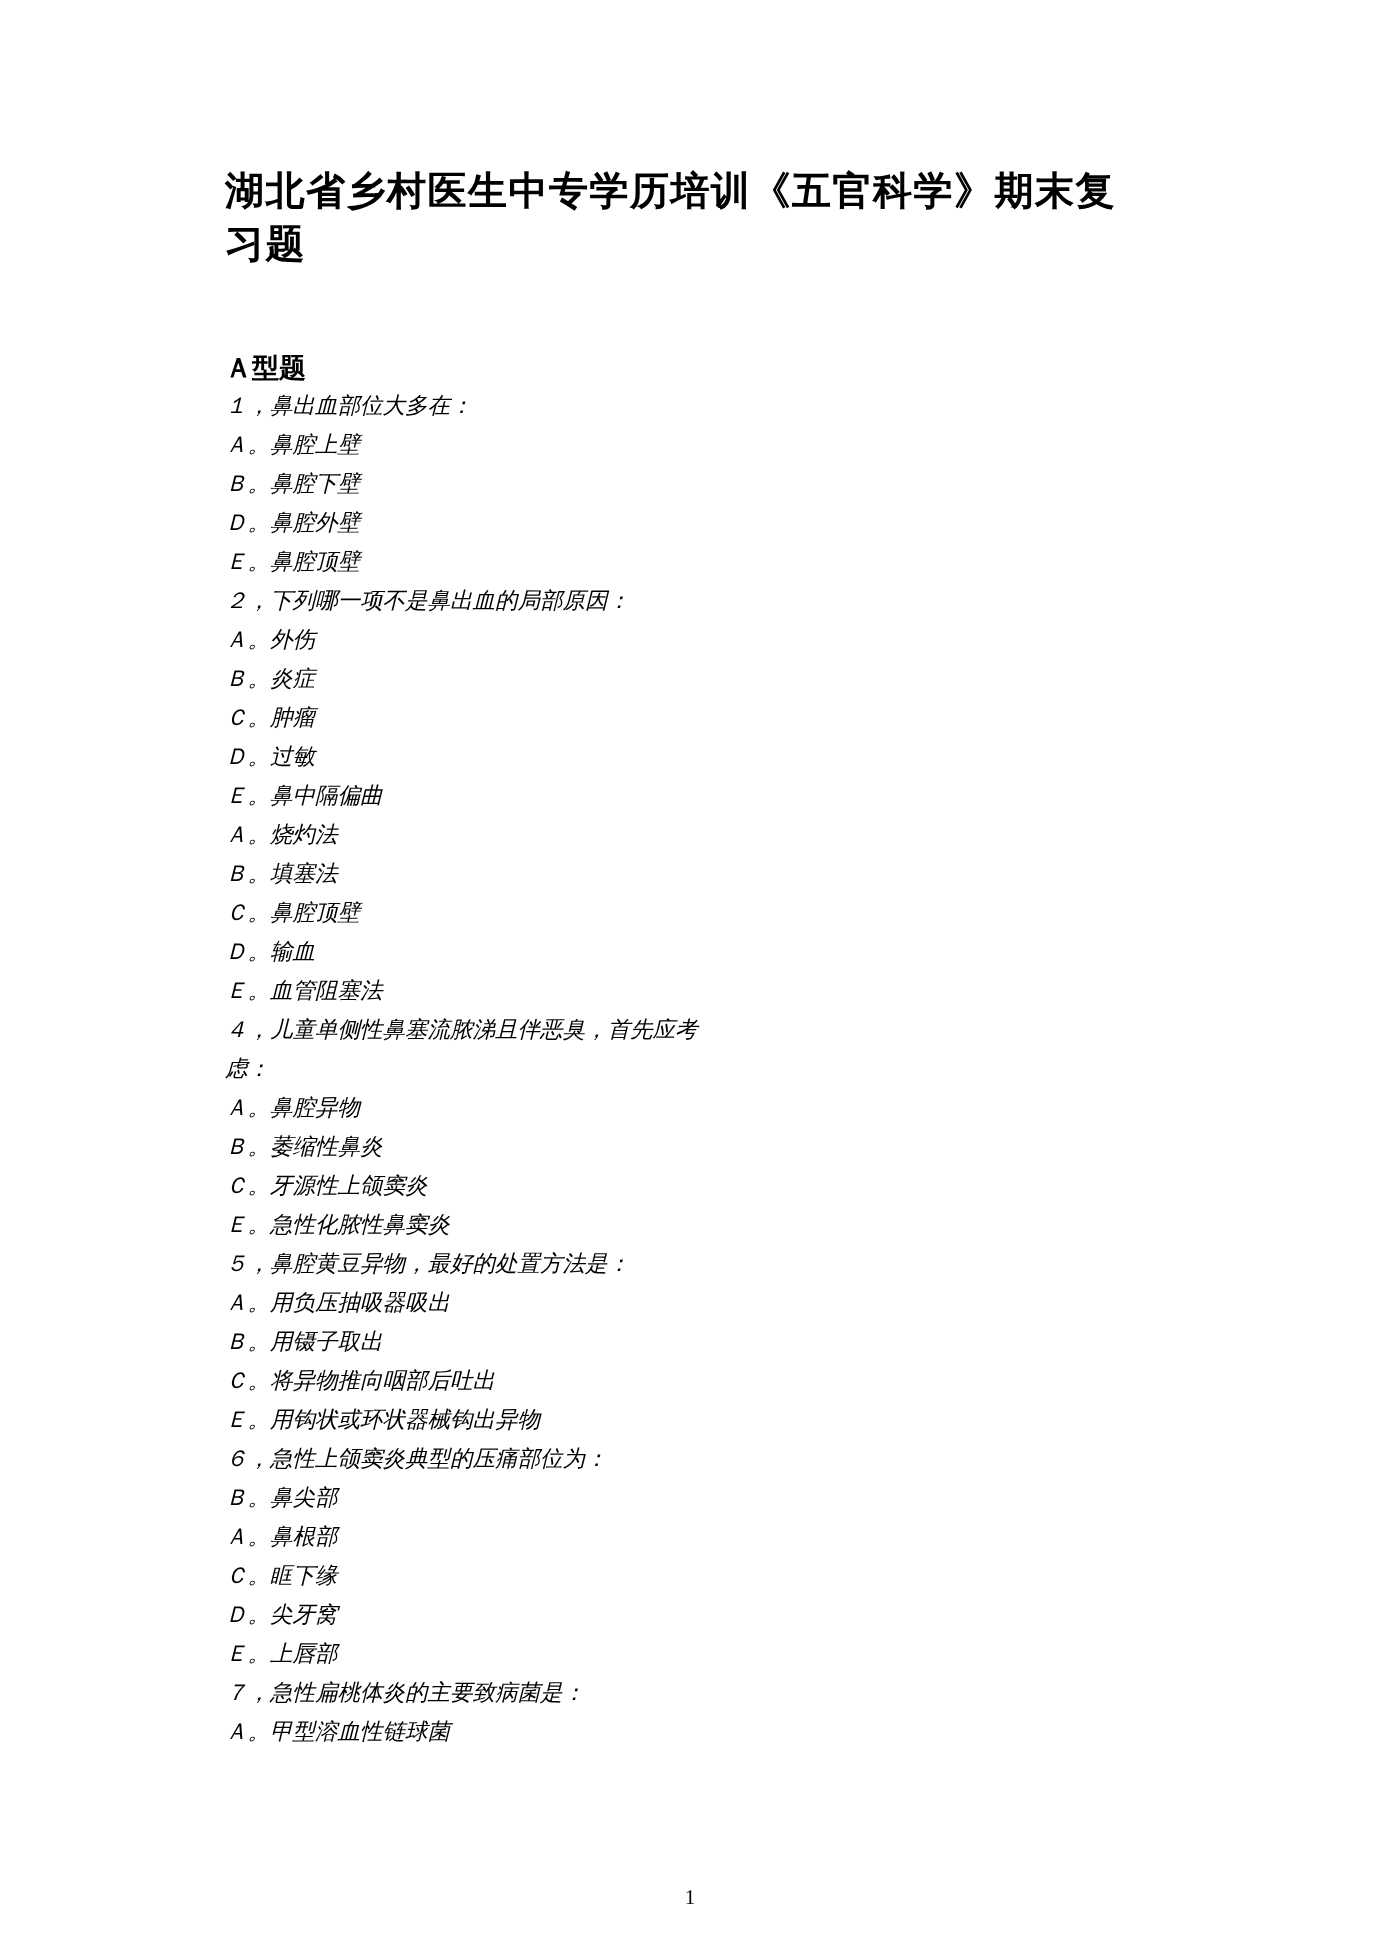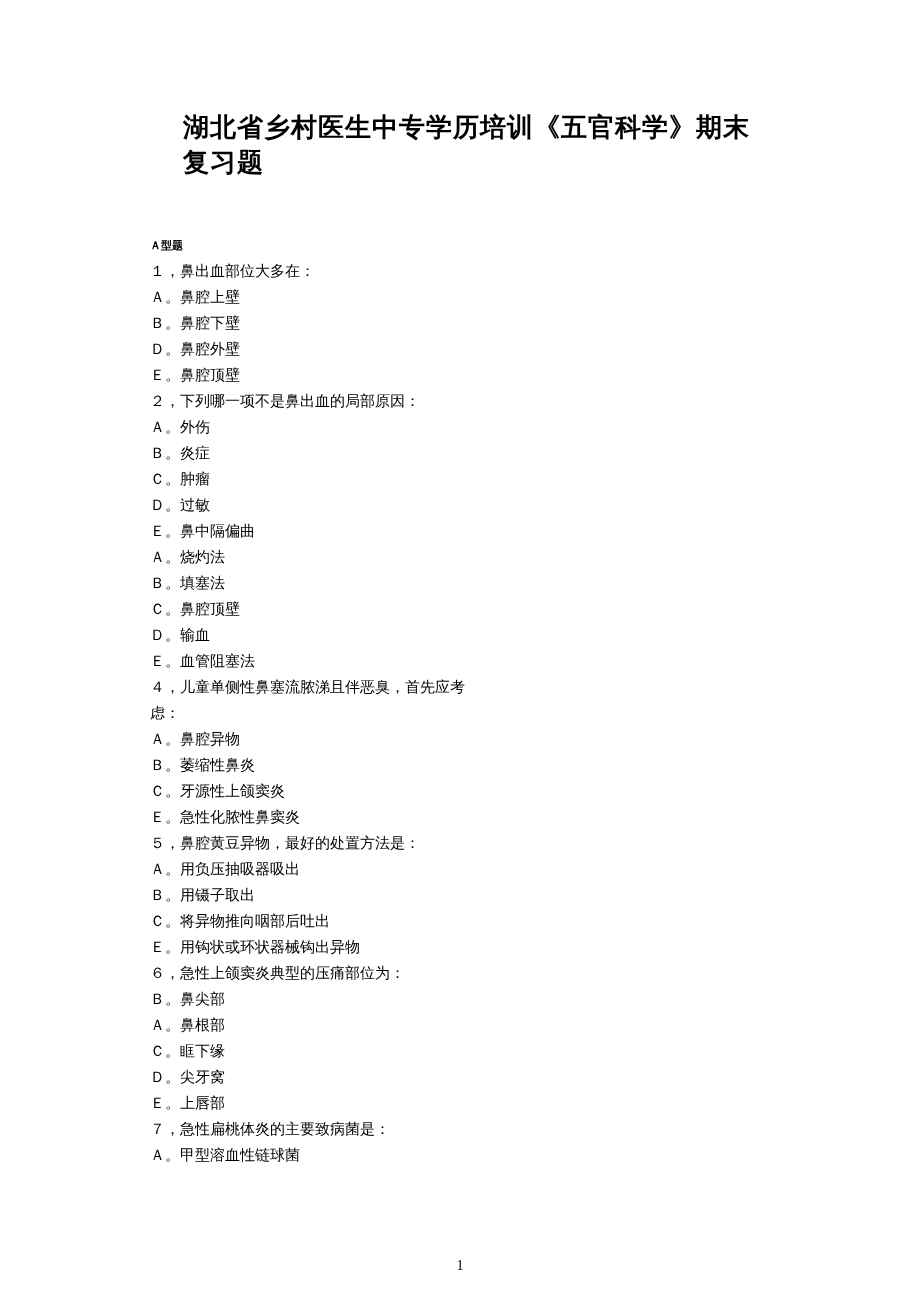--- a/index.html
+++ b/index.html
@@ -17,35 +17,35 @@
     box-sizing: border-box;
     position: relative;
   }
   .title {
     font-size: 26px;
     font-weight: bold;
     text-align: left;
     margin-bottom: 52px;
     font-family: "SimHei", "黑体", "SimSun", serif;
     letter-spacing: 1px;
-    margin-left: 33px;
   }
   .section-label {
-    font-size: 11px;
+    font-size: 18px;
     font-weight: bold;
     line-height: 26px;
     margin-top: 20px;
   }
   .narrow-col {
     width: 330px;
   }
   .line {
     font-size: 15px;
     line-height: 26px;
     white-space: pre-wrap;
+    font-style: italic;
   }
   .page-number {
     position: absolute;
     bottom: 28px;
     left: 0;
     right: 0;
     text-align: center;
     font-size: 14px;
   }
 </style>

